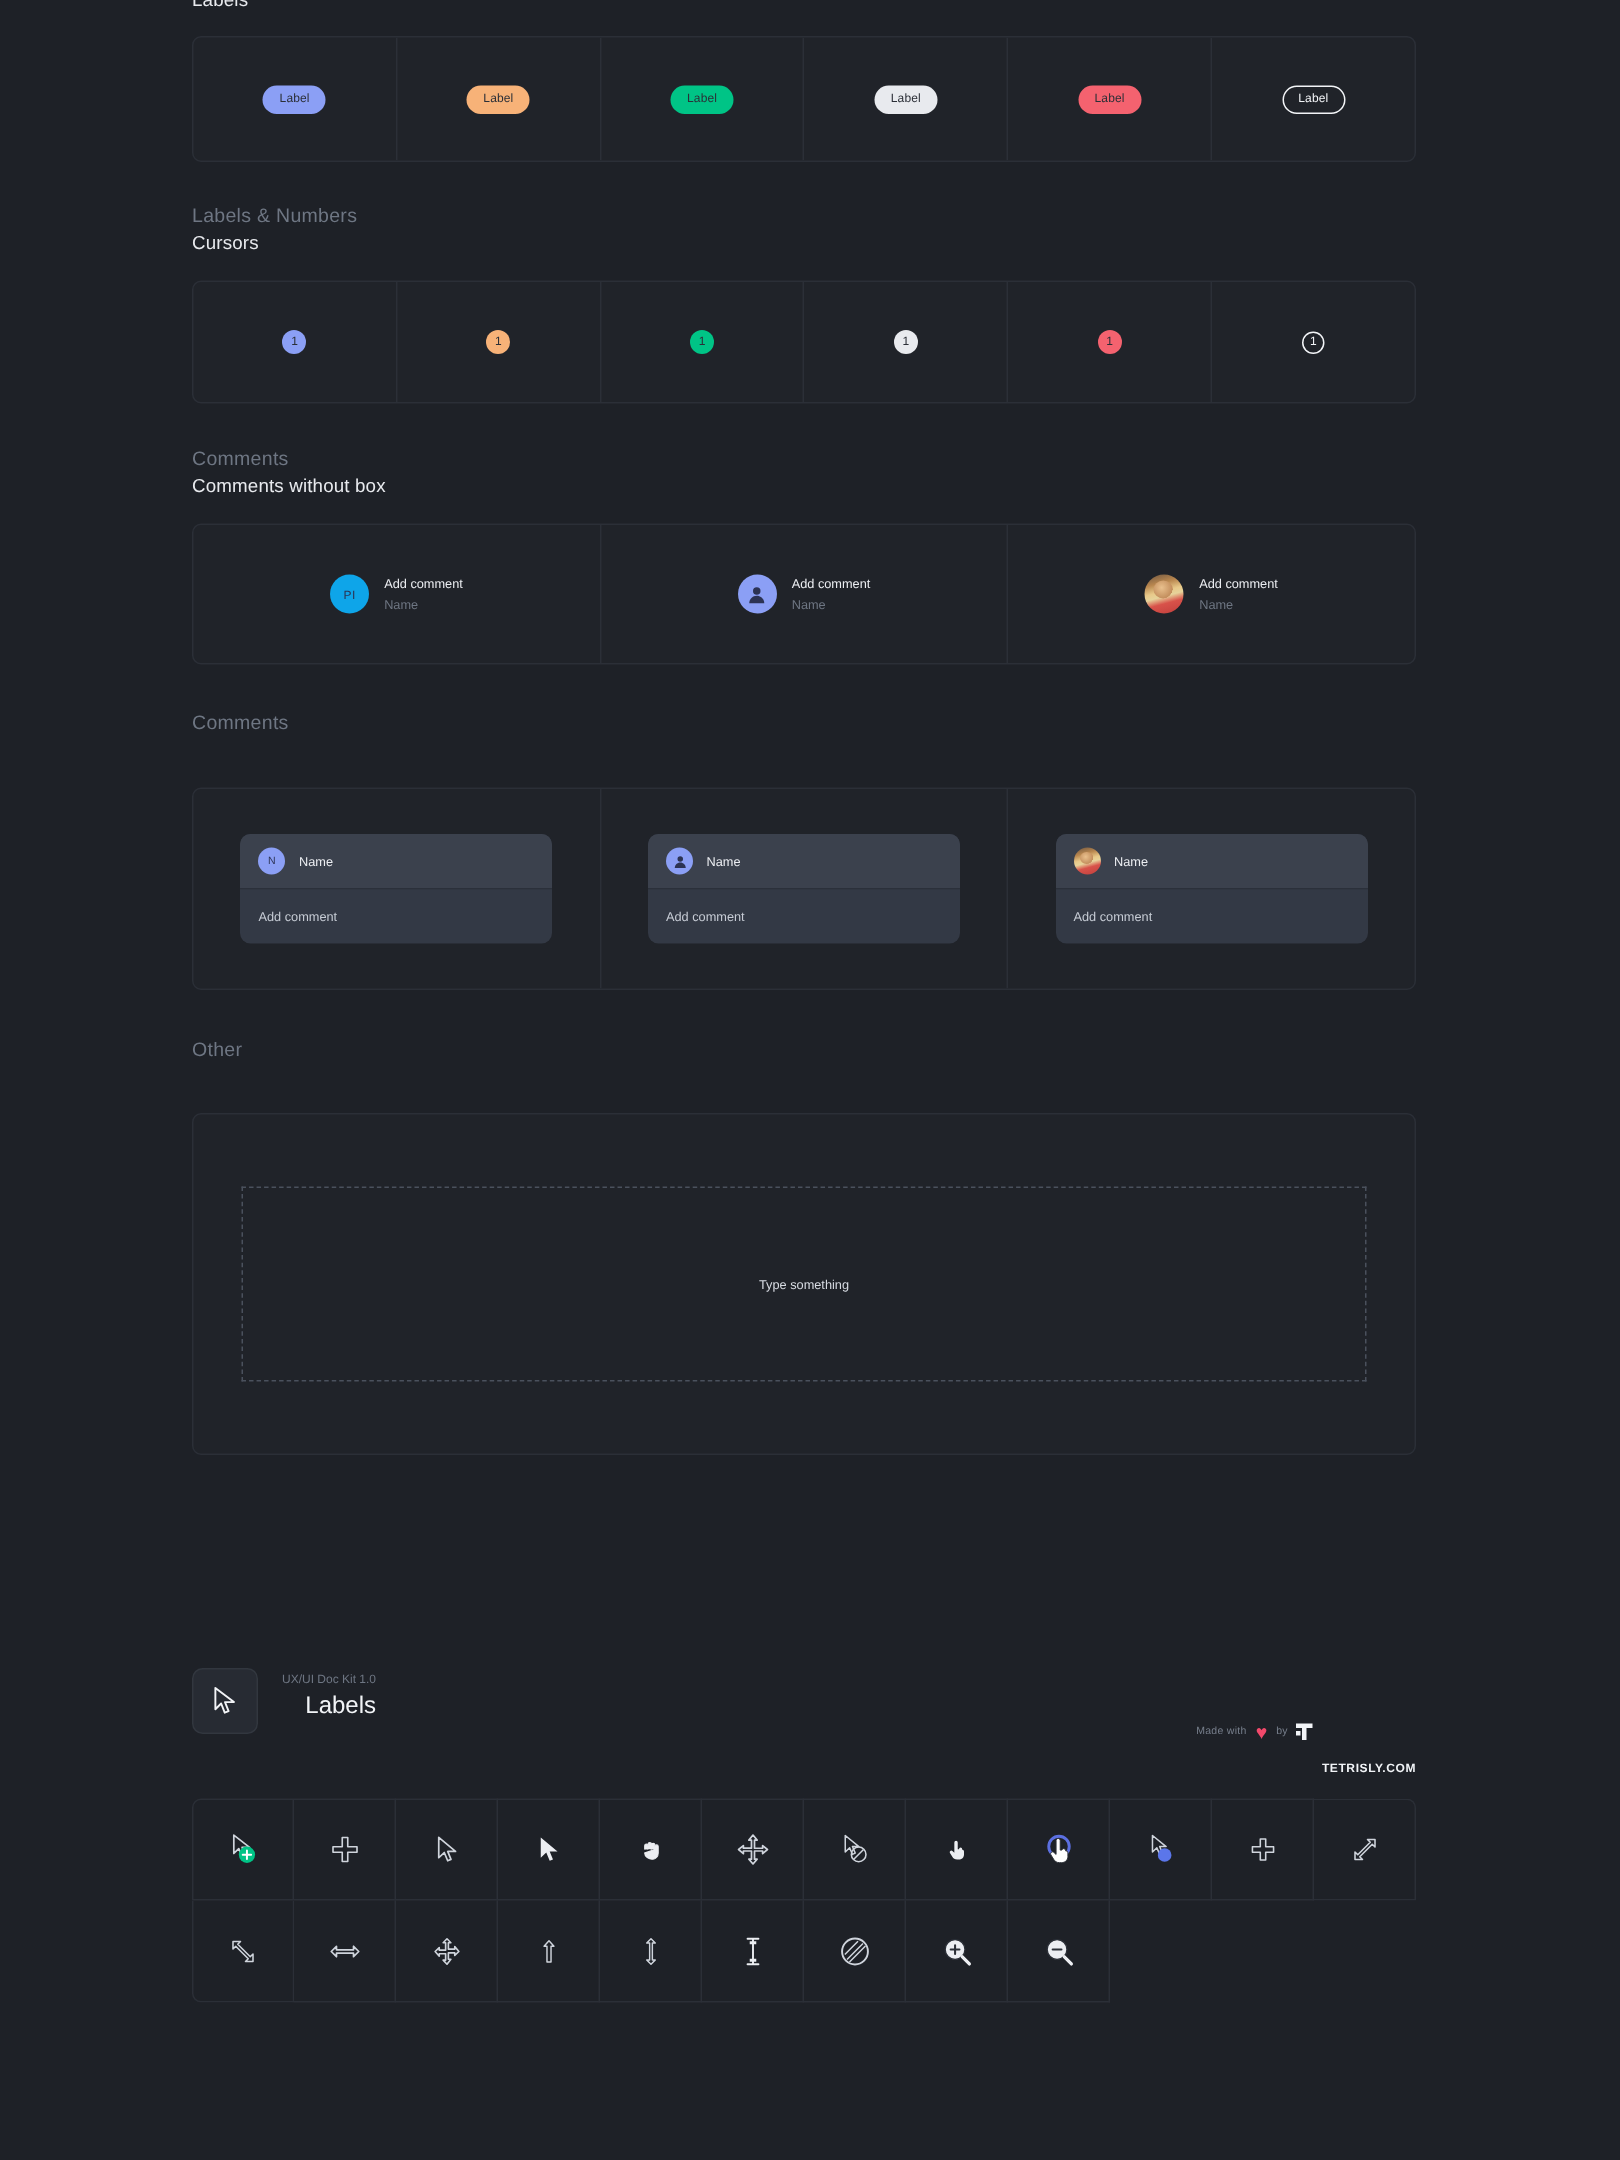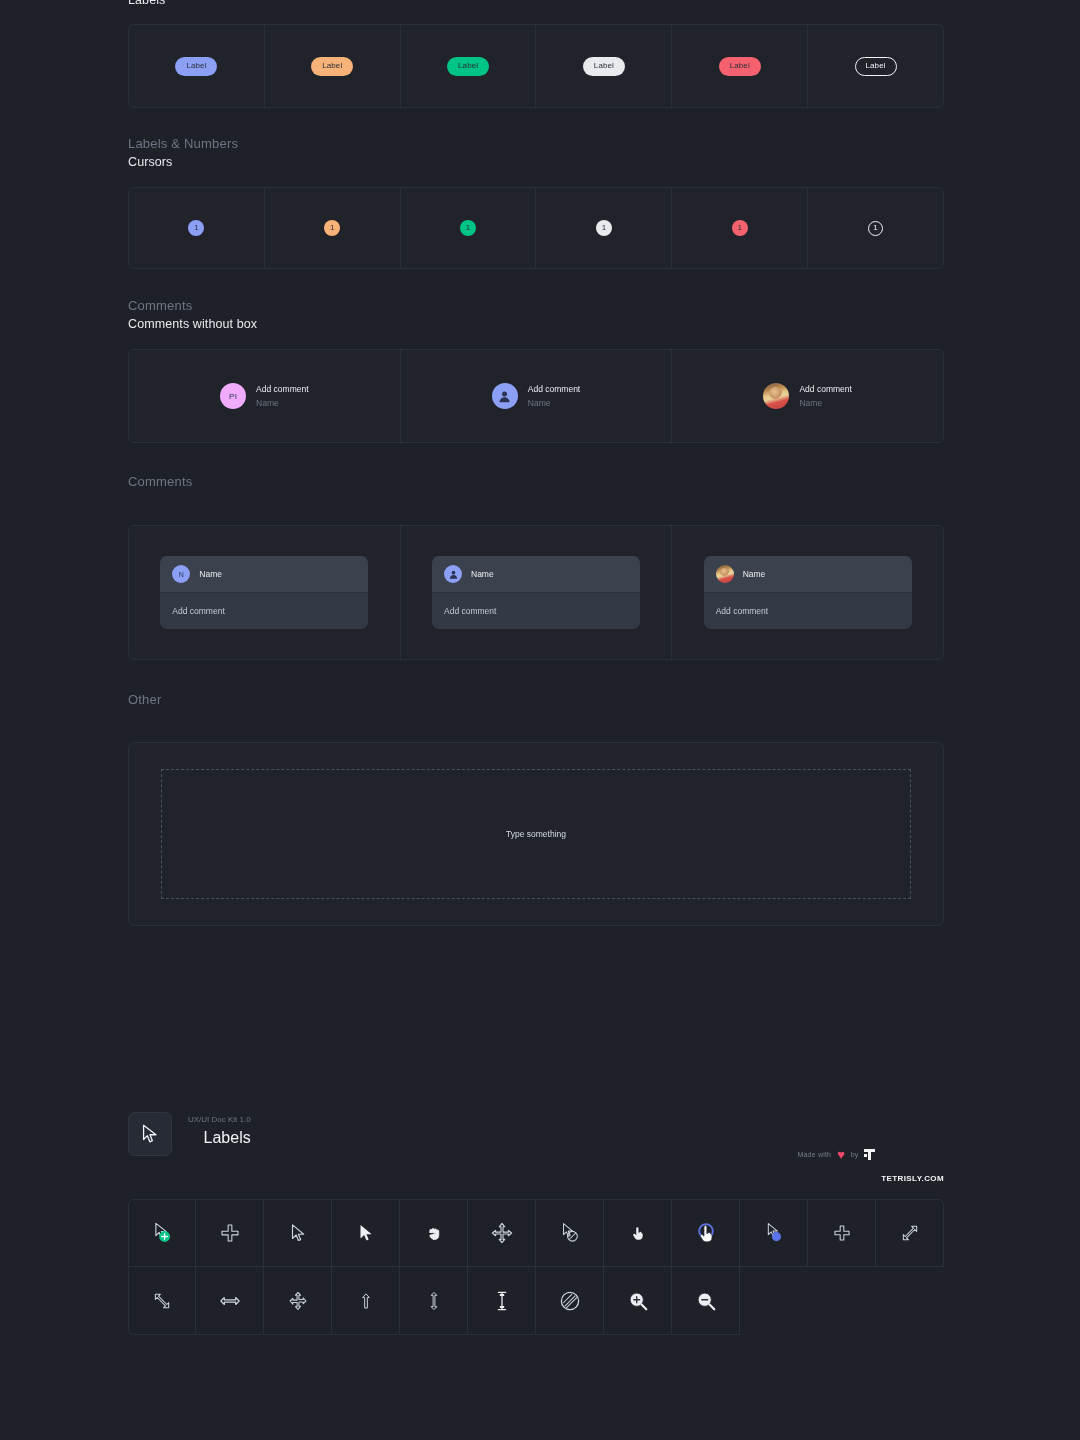--- a/index.html
+++ b/index.html
@@ -222,21 +222,21 @@
     </div>
   </div>
 
   <div class="sect" style="top:300px;">
     <div class="eyebrow">Comments</div>
     <div class="heading">Comments without box</div>
   </div>
   <div class="sect card" style="top:349px;height:94px;">
     <div class="cell">
       <div class="cmt-row">
-        <div class="avatar initials" style="width:26px;height:26px;background:#f0abfc">
+        <div class="avatar initials" style="width:26px;height:26px;background:#0ea5e9">
           <span>PI</span>
         </div>
         <div class="cmt-texts">
           <span class="cmt-add">Add comment</span>
           <span class="cmt-name">Name</span>
         </div>
       </div>
     </div>
     <div class="cell">
       <div class="cmt-row">
@@ -299,21 +299,21 @@
           <span class="cbox-name">Name</span>
         </div>
         <div class="cbox-body">Add comment</div>
       </div>
     </div>
   </div>
 
   <div class="sect" style="top:694px;">
     <div class="eyebrow">Other</div>
   </div>
-  <div class="sect msgcard" style="top:742px;height:184px;">
+  <div class="sect msgcard" style="top:742px;height:228px;">
     <div class="msg-drop">Type something</div>
   </div>
 
   <div class="chead">
     <div class="chead-icon">
       <svg width="22" height="22" viewBox="0 0 24 24" fill="none" stroke="#f2f4f7" stroke-width="1.4" stroke-linejoin="round">
         <path d="M5 2.5 L5 18 L9.2 13.8 L11.8 20.5 L14.6 19.3 L12 12.8 L18.5 12.8 Z"></path>
       </svg>
     </div>
     <div class="chead-txt">

